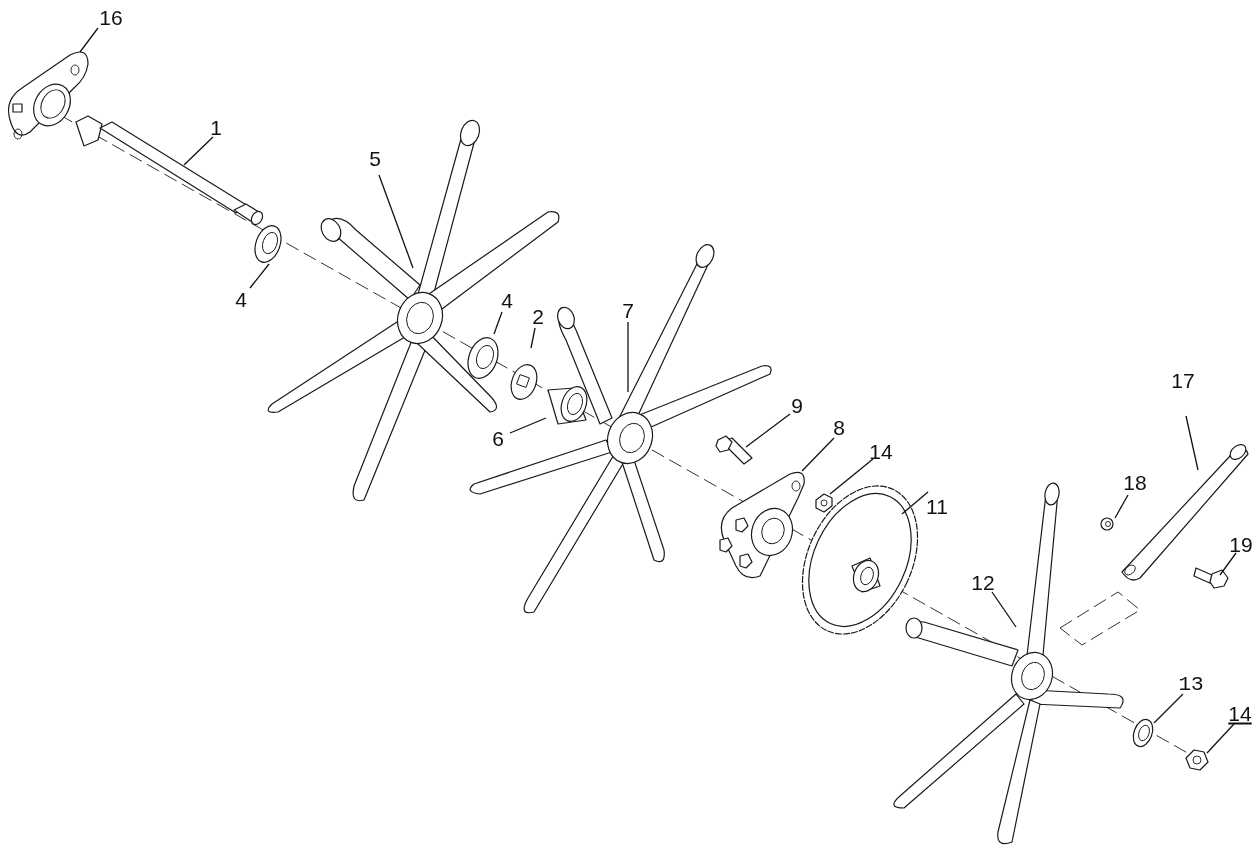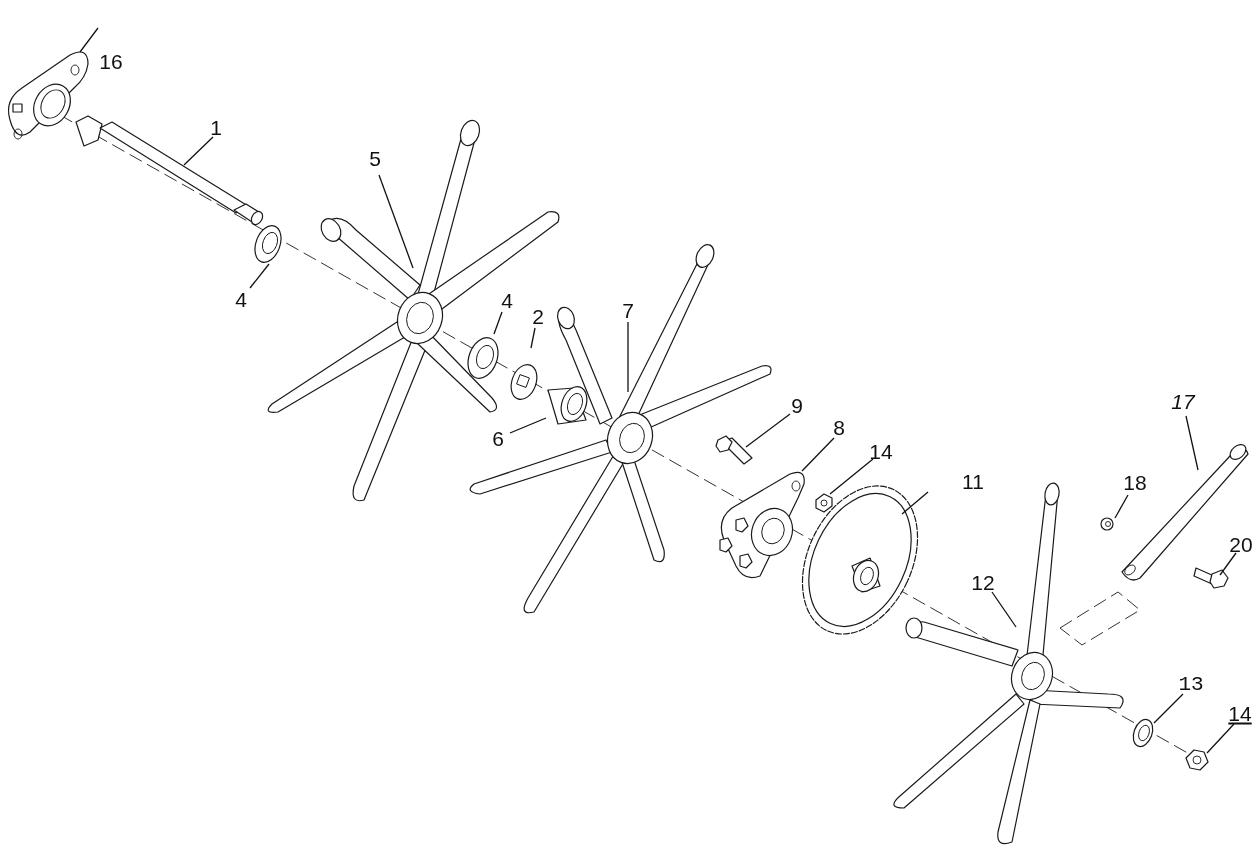--- a/index.html
+++ b/index.html
@@ -164,31 +164,31 @@
       <line class="leader" x1="1186" y1="416" x2="1198" y2="470"></line>
       <line class="leader" x1="1128" y1="495" x2="1115" y2="518"></line>
       <line class="leader" x1="1236" y1="553" x2="1220" y2="575"></line>
       <line class="leader" x1="992" y1="592" x2="1016" y2="627"></line>
       <line class="leader" x1="1183" y1="694" x2="1154" y2="723"></line>
       <line class="leader" x1="1234" y1="724" x2="1207" y2="753"></line>
     </g>
 </svg>
 
 <div id="labels">
-    <div class="callout-label" style="left: 111px; top: 17px; margin-top: 44px;">16</div>
+    <div class="callout-label" style="left: 111px; top: 17px;">16</div>
     <div class="callout-label" style="left: 216px; top: 127px;">1</div>
     <div class="callout-label" style="left: 375px; top: 158px;">5</div>
     <div class="callout-label" style="left: 241px; top: 299px;">4</div>
     <div class="callout-label" style="left: 507px; top: 300px;">4</div>
     <div class="callout-label" style="left: 538px; top: 316px;">2</div>
     <div class="callout-label" style="left: 628px; top: 310px;">7</div>
     <div class="callout-label" style="left: 498px; top: 438px;">6</div>
     <div class="callout-label" style="left: 797px; top: 405px;">9</div>
     <div class="callout-label" style="left: 839px; top: 427px;">8</div>
     <div class="callout-label" style="left: 881px; top: 451px;">14</div>
-    <div class="callout-label" style="left: 937px; top: 481px; margin-left: 36px;">11</div>
-    <div class="callout-label" style="left: 1183px; top: 401px; font-style: italic;">17</div>
+    <div class="callout-label" style="left: 937px; top: 506px;">11</div>
+    <div class="callout-label" style="left: 1183px; top: 380px;">17</div>
     <div class="callout-label" style="left: 1135px; top: 482px;">18</div>
-    <div class="callout-label" style="left: 1241px; top: 544px;">20</div>
+    <div class="callout-label" style="left: 1241px; top: 544px;">19</div>
     <div class="callout-label" style="left: 983px; top: 582px; text-align: center;">12</div>
     <div class="callout-label" style="left: 1191px; top: 684px; font-family: Liberation Mono, monospace;">13</div>
     <div class="callout-label" style="left: 1240px; top: 713px; text-decoration: underline;">14</div>
   </div>
 
 </body></html>

